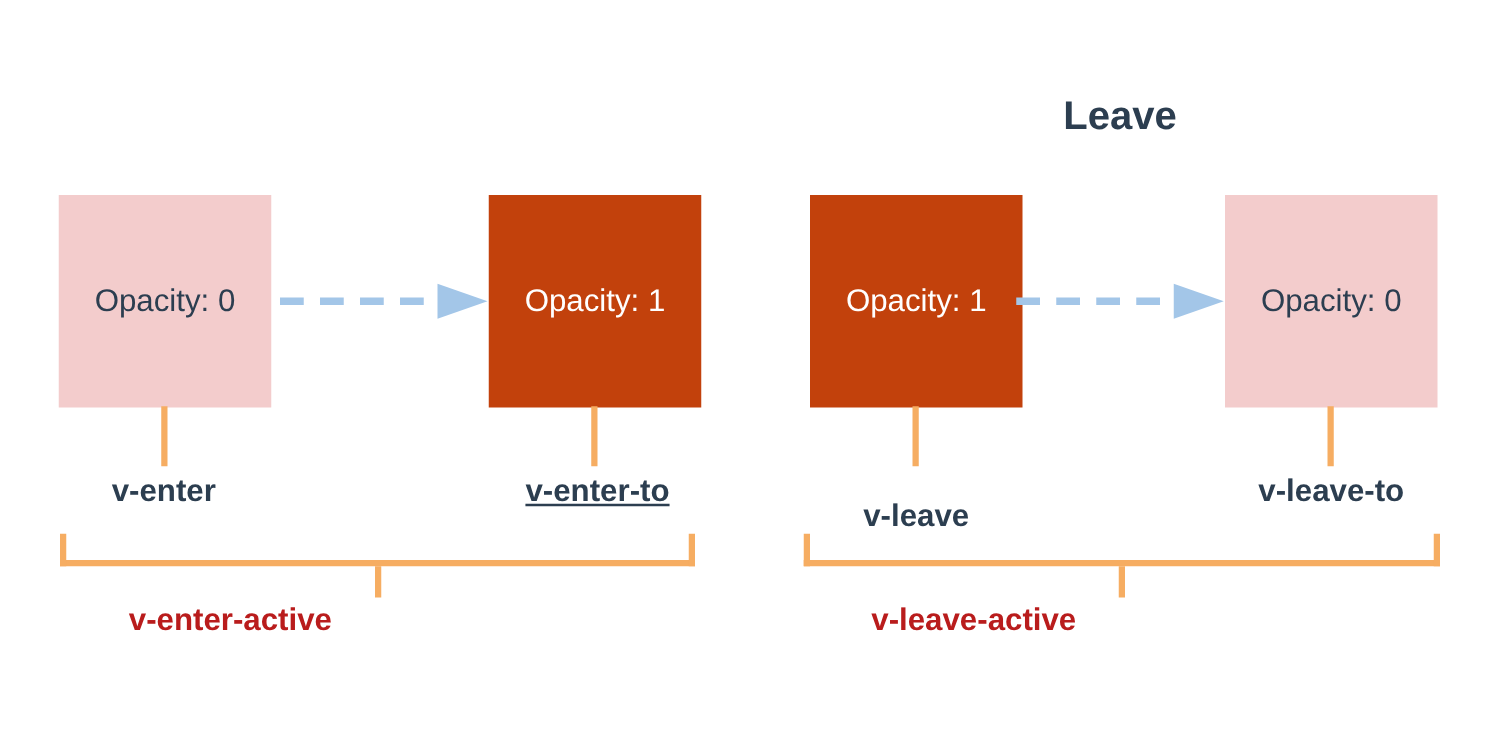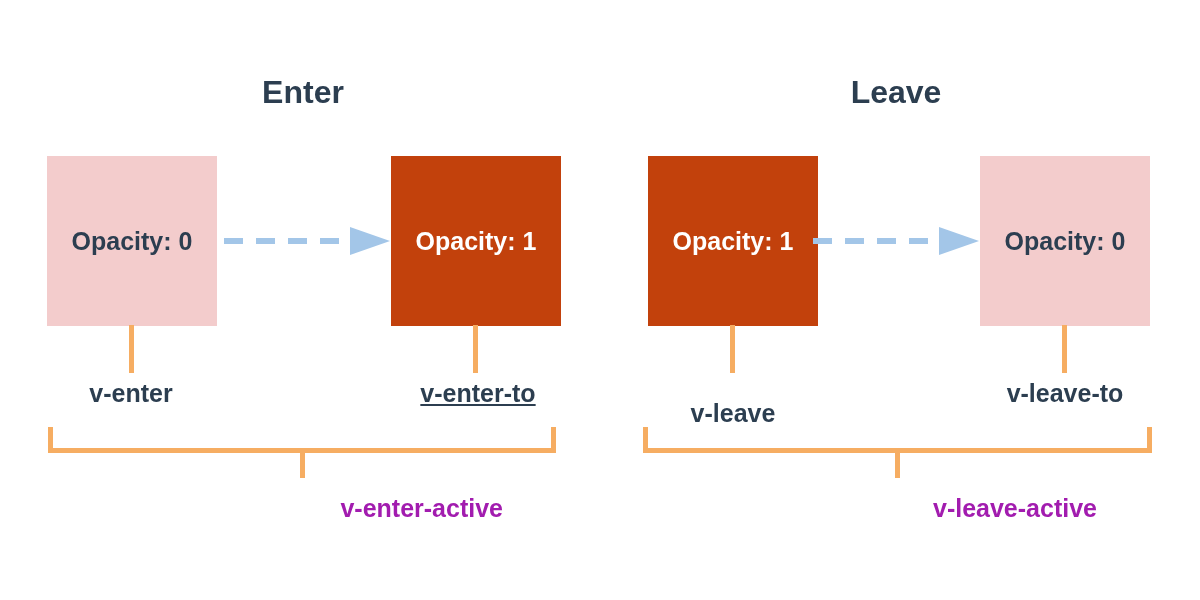--- a/index.html
+++ b/index.html
@@ -26,21 +26,21 @@
 
   .box {
     position: absolute;
     top: 156px;
     width: 170px;
     height: 170px;
     display: flex;
     align-items: center;
     justify-content: center;
     font-size: 25px;
-    font-weight: bold;
+    font-weight: normal;
   }
   .box-transparent { background: #f3cccc; color: #2c3e50; }
   .box-opaque      { background: #c2410c; color: #ffffff; }
   .b1 { left: 47px; }
   .b2 { left: 391px; }
   .b3 { left: 648px; }
   .b4 { left: 980px; }
 
   .arrow {
     position: absolute;
@@ -95,35 +95,33 @@
     height: 25px;
     background: #f6ad62;
   }
   .t1 { left: 300px; }
   .t2 { left: 895px; }
 
   .active-label {
     position: absolute;
     top: 482px;
     width: 400px;
-    text-align: right;
+    text-align: left;
     font-size: 25px;
     font-weight: bold;
-    color: #a21caf;
-    margin-top: 12px;
+    color: #b91c1c;
   }
   .al1 { left: 103px; }
   .al2 { left: 697px; }
 </style>
 </head>
 <body>
 
 <div class="canvas">
 
-  <div class="heading h-enter">Enter</div>
 
   <div class="box box-transparent b1">
     <span>Opacity: 0</span>
   </div>
 
   <svg class="arrow a1" viewBox="0 0 170 36">
     <line x1="2" y1="18" x2="128" y2="18" stroke="#a3c6e8" stroke-width="6" stroke-dasharray="19 13"></line>
     <polygon points="128,4 128,32 168,18" fill="#a3c6e8"></polygon>
   </svg>
 

